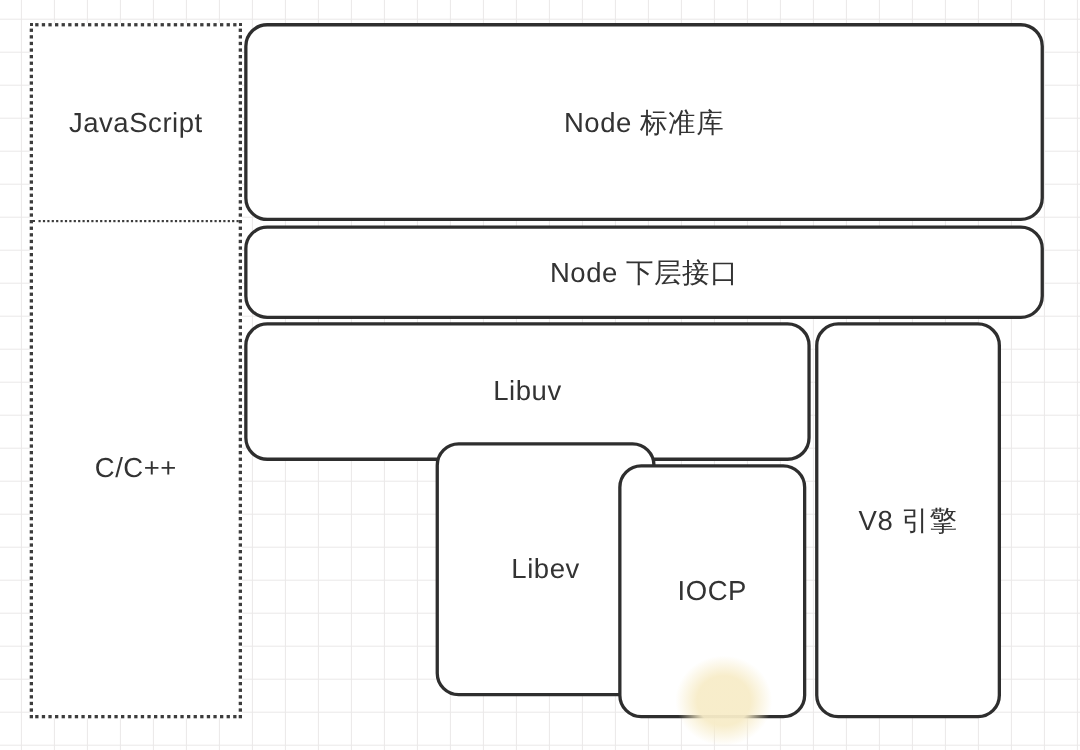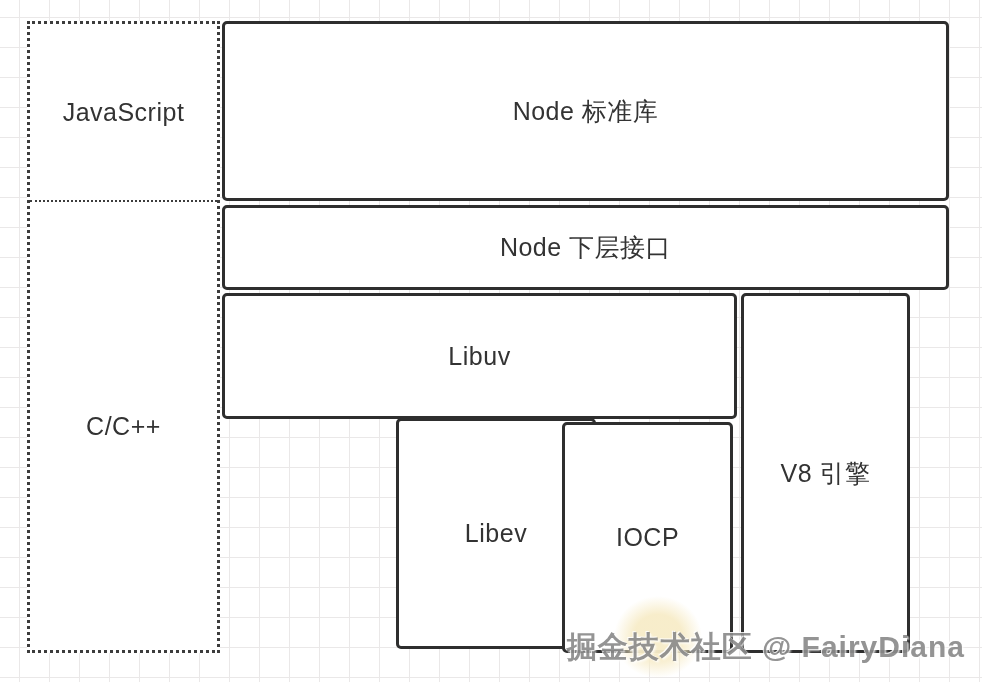--- a/index.html
+++ b/index.html
@@ -54,31 +54,31 @@
     height: 178px;
     border-bottom: 2px dotted #3c3c3c;
   }
   .dotted-section.cpp { flex: 1; }
 
   
   .solid-box {
     position: absolute;
     background: var(--background);
     border: 3px solid var(--border);
-    border-radius: 5px;
+    border-radius: 21px;
     display: flex;
     align-items: center;
     justify-content: center;
     z-index: 1;
   }
   .box-stdlib   { left: 222px; top: 21px;  width: 727px; height: 180px; }
   .box-lowlevel { left: 222px; top: 205px; width: 727px; height: 85px;  }
   .box-libuv    { left: 222px; top: 293px; width: 515px; height: 126px; }
   .box-libeio   { left: 222px; top: 422px; width: 170px; height: 231px; }
-  .box-libev    { left: 396px; top: 418px; width: 200px; height: 231px; }
+  .box-libev    { left: 396px; top: 402px; width: 200px; height: 231px; }
   .box-iocp     { left: 562px; top: 422px; width: 171px; height: 231px; }
   .box-v8       { left: 741px; top: 293px; width: 169px; height: 360px; }
 
   
   .highlight-blob {
     position: absolute;
     left: 614px; top: 596px;
     width: 88px; height: 82px;
     border-radius: 50%;
     background: radial-gradient(closest-side,
@@ -140,15 +140,14 @@
   <div class="solid-box box-iocp">
     <span class="label">IOCP</span>
   </div>
 
   <div class="solid-box box-v8">
     <span class="label">V8 引擎</span>
   </div>
 
   <div class="highlight-blob"></div>
 
-  <div class="watermark">掘金技术社区 @ FairyDiana</div>
 
 </div>
 
 </body></html>

